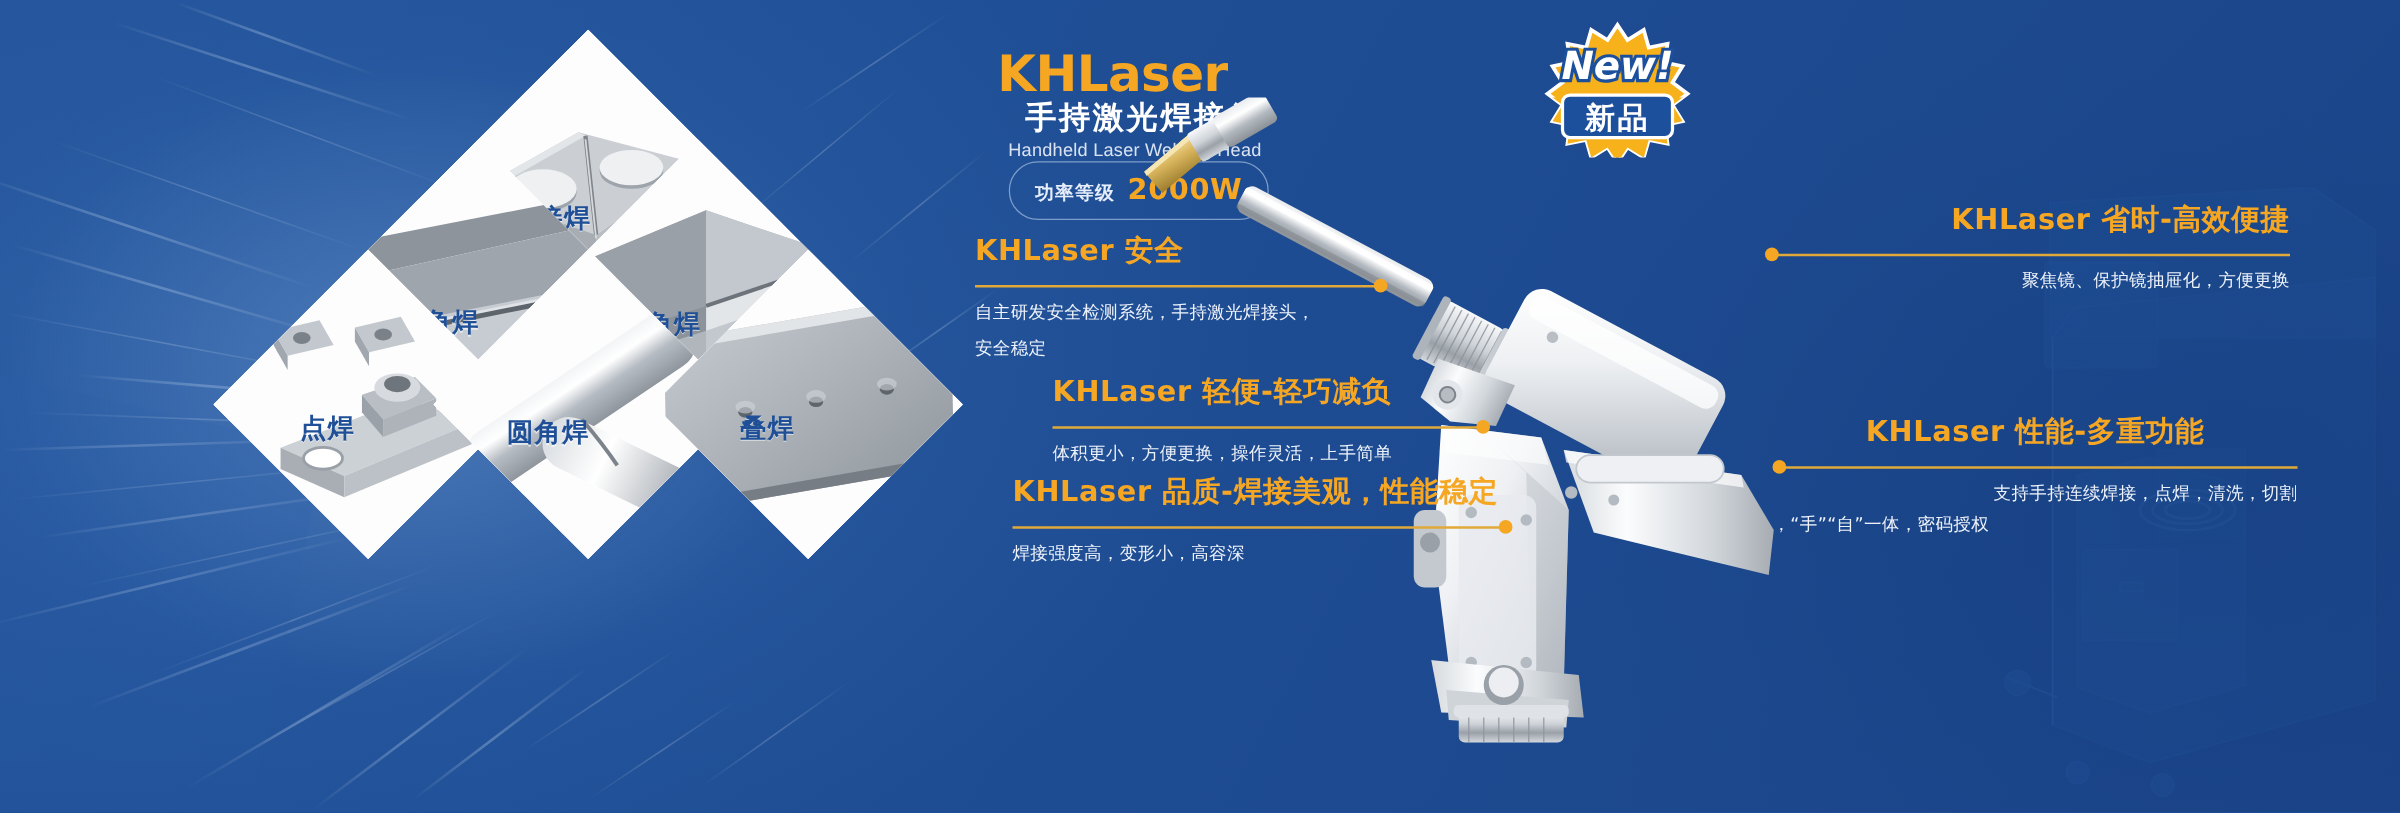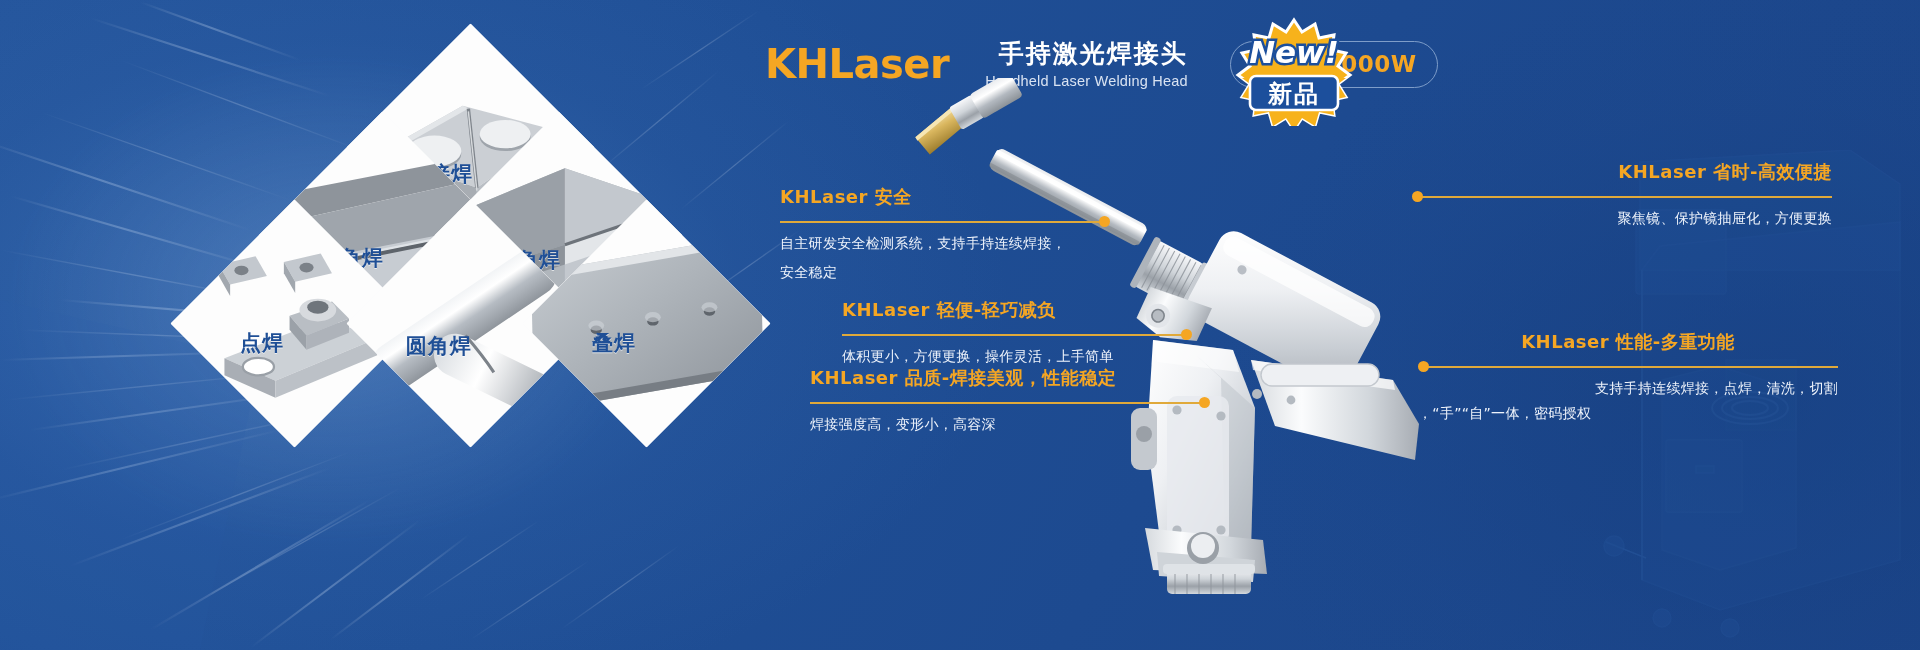--- a/index.html
+++ b/index.html
@@ -62,21 +62,21 @@
   .lbl-inner  { left:48px;  top:112px; }
   .lbl-outer  { left:50px;  top:112px; }
   .lbl-spot   { left:56px;  top:110px; }
   .lbl-fillet { left:48px;  top:112px; }
   .lbl-lap    { left:56px;  top:110px; }
 
   
   #right { position:absolute; left:740px; top:0; width:1180px; height:650px; }
 
   
-  #brandline { position:absolute; left:25px; top:40px; display:flex; align-items:center; }
+  #brandline { position:absolute; left:25px; top:40px; display:flex; align-items:center;flex-direction:column; }
   #logo { color:#f5a623; font-size:40px; font-weight:700; letter-spacing:-0.5px;
           font-family:"DejaVu Sans","Liberation Sans",sans-serif; line-height:1; }
   #titlewrap { margin-left:36px;text-align:right; }
   #title-cn { color:#ffffff; font-size:25px; font-weight:700; letter-spacing:2px; line-height:1.15;
               font-family:"DejaVu Sans","Liberation Sans",sans-serif; }
   #title-en { color:#d9e3f2; font-size:14.5px; letter-spacing:.2px; margin-top:4px;
               font-family:"Liberation Sans",sans-serif; }
   #power {
     margin-left:42px; border:1.6px solid #7e9dc9; border-radius:26px;
     padding:9px 20px 10px; display:flex; align-items:baseline; gap:10px; white-space:nowrap;
@@ -90,38 +90,38 @@
   #newbadge { position:absolute; left:490px; top:16px; width:128px; height:110px; }
   #newbadge svg { display:block; width:100%; height:100%; }
 
   
   #gun { position:absolute; left:155px; top:78px; width:560px; height:520px; }
   #gun svg { display:block; width:100%; height:100%; }
 
   
   .feat { position:absolute; }
   .feat .ftitle {
-    color:#f5a623; font-size:18px; font-weight:700; white-space:nowrap; letter-spacing:.5px;
+    color:#f5a623; font-size:23px; font-weight:700; white-space:nowrap; letter-spacing:.5px;
     font-family:"DejaVu Sans","Liberation Sans",sans-serif;
   }
   .feat .rule { position:relative; height:12px; margin-top:7px; }
   .feat .rule .line { position:absolute; top:5px; height:1.6px; background:#e0a93a; }
   .feat .rule .dot  { position:absolute; top:0px; width:11px; height:11px;
                       border-radius:50%; background:#f5a623; }
   .feat .fdesc {
     color:#eef3fb; font-size:14px; line-height:1.75; white-space:nowrap; letter-spacing:.3px;
     font-family:"DejaVu Sans","Liberation Sans",sans-serif; margin-top:3px;
   }
 
   
   #f-safety   { left:40px;  top:185px; width:330px; }
   #f-time     { left:672px; top:160px; width:420px; }
   #f-light    { left:102px; top:298px; width:350px; }
   #f-perf     { left:678px; top:330px; width:420px; }
-  #f-quality  { left:70px;  top:366px; width:400px; }
+  #f-quality  { left:70px;  top:378px; width:400px; }
 </style>
 </head>
 <body>
 
 <div id="banner">
 
   <div class="sparks">
     <svg viewBox="0 0 1920 650" preserveAspectRatio="none" aria-hidden="true">
       <defs>
         <linearGradient id="sg" x1="0" y1="0" x2="1" y2="0">
@@ -501,21 +501,21 @@
         </g>
       </svg>
     </div>
 
     <div class="feat" id="f-safety">
       <div class="ftitle">KHLaser 安全</div>
       <div class="rule">
         <div class="line" style="left:0; right:6px;"></div>
         <div class="dot" style="right:0;"></div>
       </div>
-      <div class="fdesc">自主研发安全检测系统，支持手持连续焊接，</div>
+      <div class="fdesc">自主研发安全检测系统，手持激光焊接头，</div>
       <div class="fdesc" style="margin-top:4px">安全稳定</div>
     </div>
 
     <div class="feat" id="f-time">
       <div class="ftitle" style="text-align:right">KHLaser 省时-高效便捷</div>
       <div class="rule">
         <div class="line" style="left:6px; right:0;"></div>
         <div class="dot" style="left:0;"></div>
       </div>
       <div class="fdesc" style="text-align:right">聚焦镜、保护镜抽屉化，方便更换</div>

